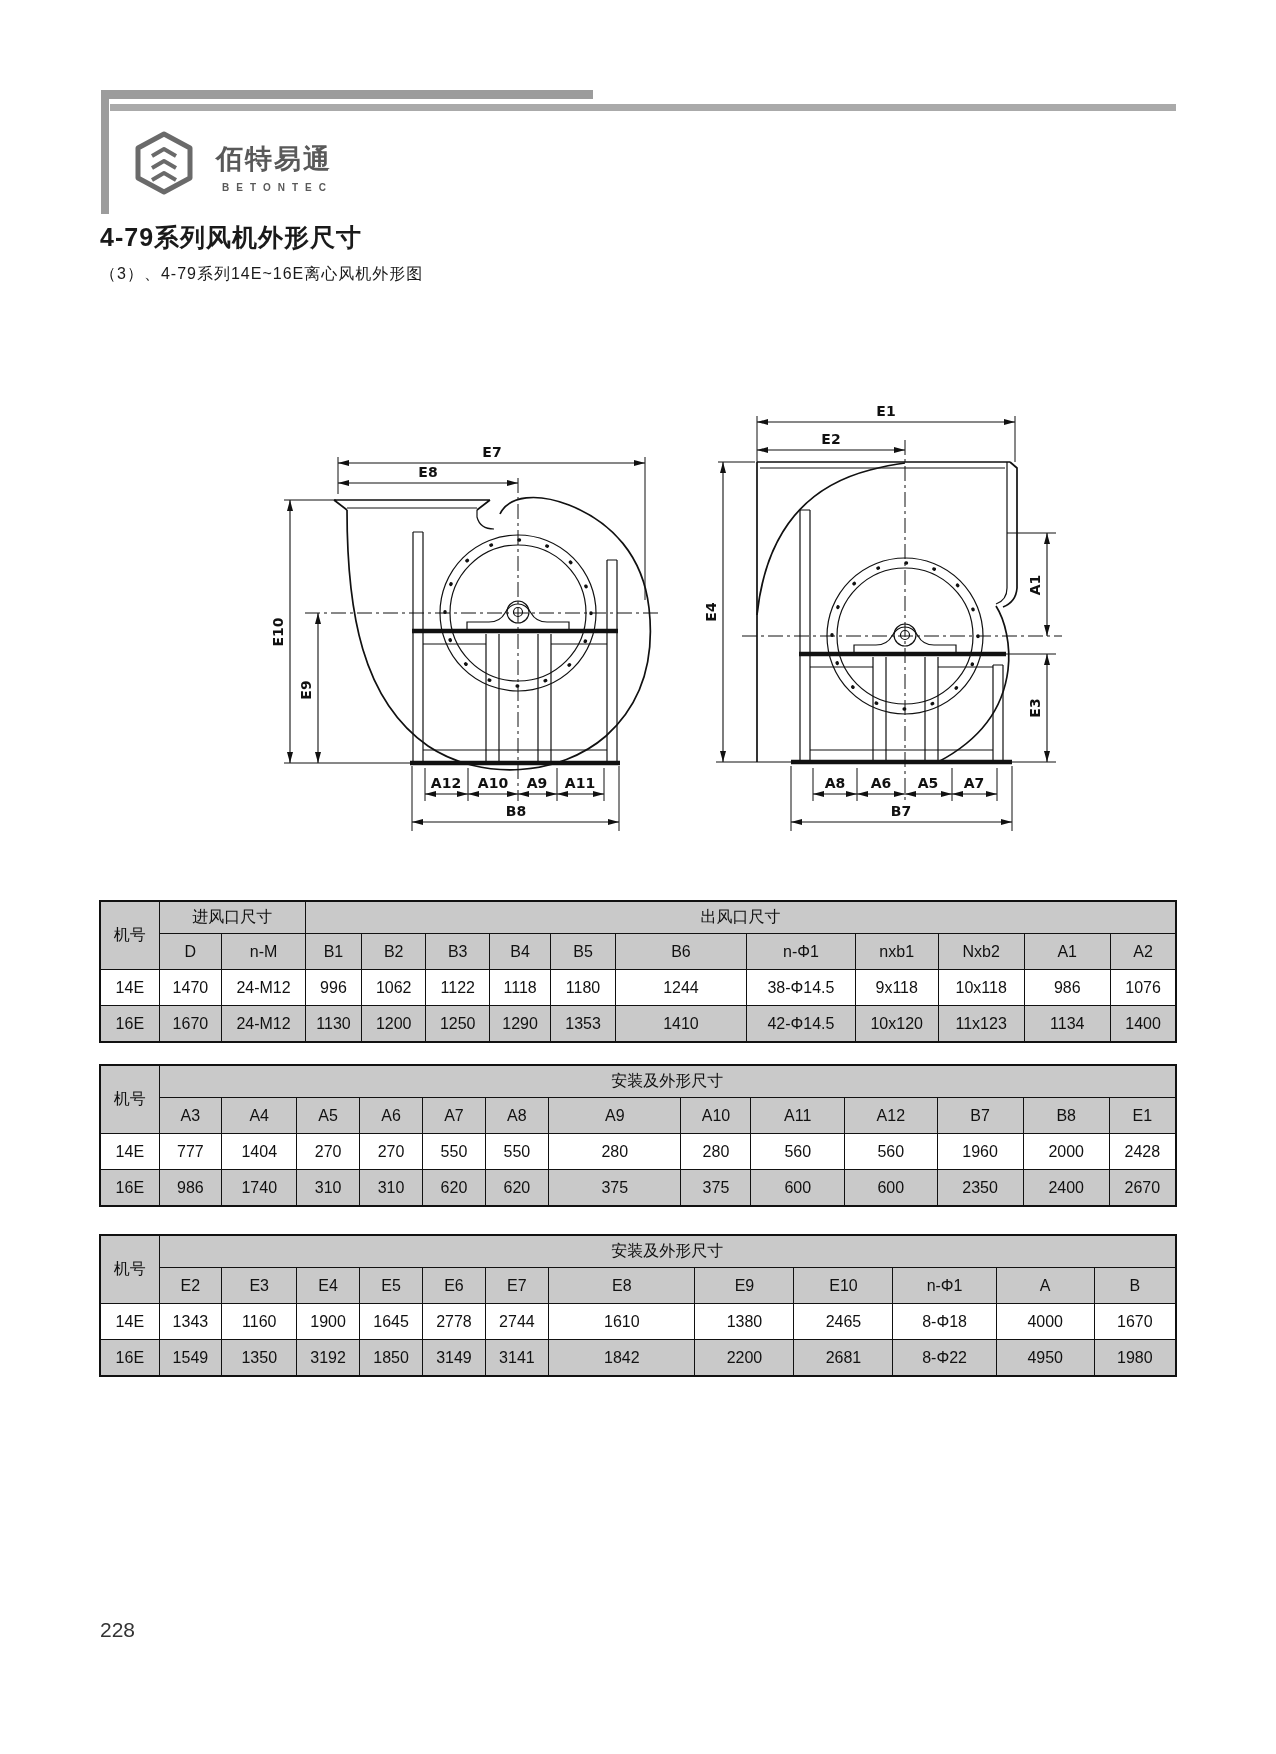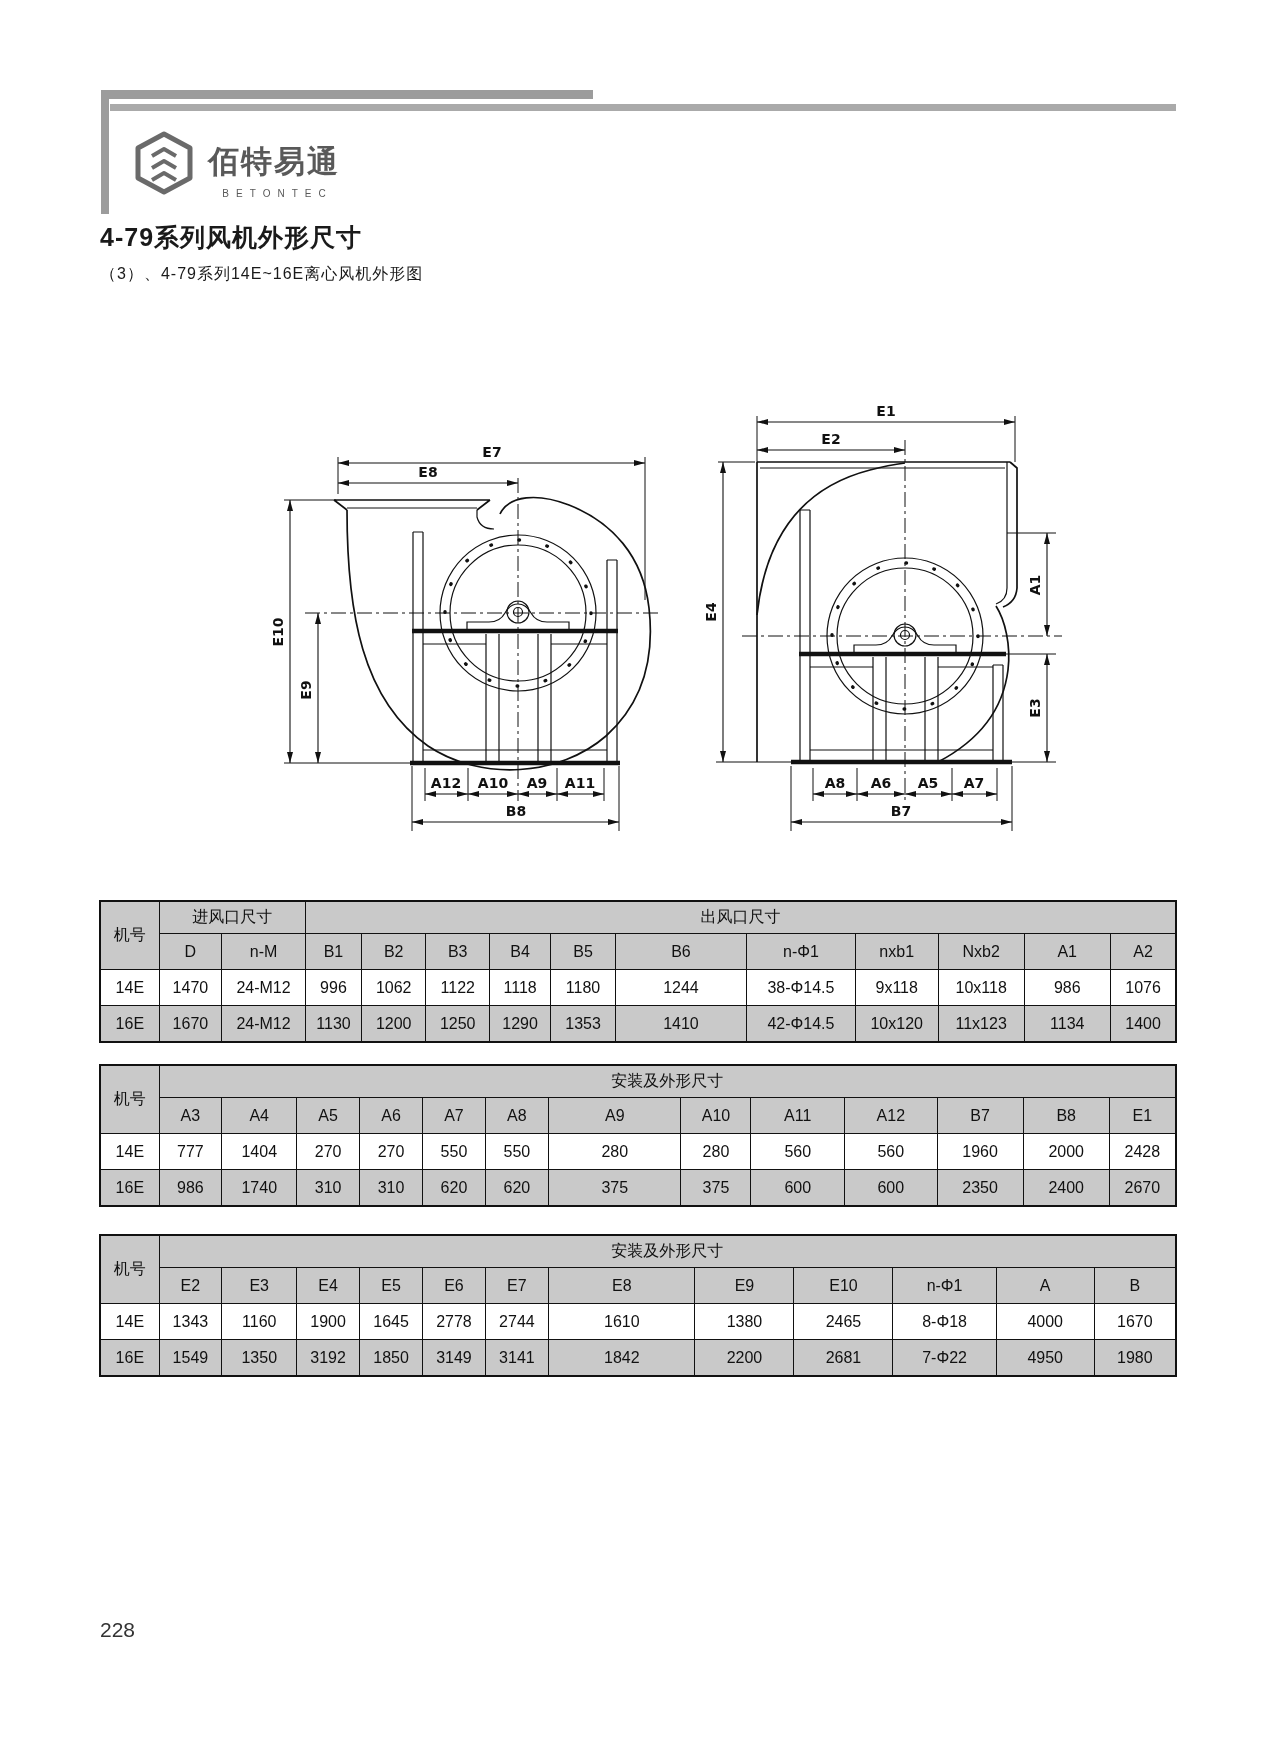--- a/index.html
+++ b/index.html
@@ -5,22 +5,22 @@
   html,body{margin:0;padding:0;background:#fff;}
   .page{position:relative;width:1276px;height:1754px;background:#fff;overflow:hidden;
         font-family:"Liberation Sans",sans-serif;color:#1a1a1a;}
   
   .bar-v{position:absolute;left:101px;top:90px;width:8px;height:124px;background:#9c9c9c;}
   .bar-h1{position:absolute;left:101px;top:90px;width:492px;height:9px;background:#9c9c9c;}
   .bar-h2{position:absolute;left:110px;top:104px;width:1066px;height:7px;background:#aaaaaa;}
   
   .logo{position:absolute;left:134px;top:131px;width:60px;height:64px;}
   .brand{position:absolute;left:199px;top:141px;width:150px;text-align:center;color:#595959;}
-  .brand-cn{font-size:31px;font-weight:bold;letter-spacing:2px;white-space:nowrap;}
-  .brand-en{font-size:10px;font-weight:normal;letter-spacing:7px;margin-top:5px;padding-left:7px;}
+  .brand-cn{font-size:27px;font-weight:bold;letter-spacing:2px;white-space:nowrap;}
+  .brand-en{font-size:10px;font-weight:bold;letter-spacing:7px;margin-top:5px;padding-left:7px;}
   .iso-banner{position:absolute;left:334px;top:142px;width:458px;height:33px;background:#c5c5c5;
       display:flex;align-items:center;padding-left:17px;box-sizing:border-box;
       font-size:19px;font-weight:bold;color:#2e2e2e;letter-spacing:1px;white-space:nowrap;}
   
   .title{position:absolute;left:100px;top:221px;font-size:25px;font-weight:bold;letter-spacing:1px;}
   .subtitle{position:absolute;left:100px;top:264px;font-size:16px;letter-spacing:1px;}
   
   .drawings{position:absolute;left:240px;top:350px;width:840px;height:500px;}
   .ol{fill:none;stroke:#111;stroke-width:1.7;}
   .ol2{fill:none;stroke:#111;stroke-width:1.2;}
@@ -385,21 +385,21 @@
           <td>16E</td>
           <td>1549</td>
           <td>1350</td>
           <td>3192</td>
           <td>1850</td>
           <td>3149</td>
           <td>3141</td>
           <td>1842</td>
           <td>2200</td>
           <td>2681</td>
-          <td>7-Φ22</td>
+          <td>8-Φ22</td>
           <td>4950</td>
           <td>1980</td>
         </tr>
       </tbody>
     </table>
 
   <div class="page-number">228</div>
 </div>
 
 </body></html>

